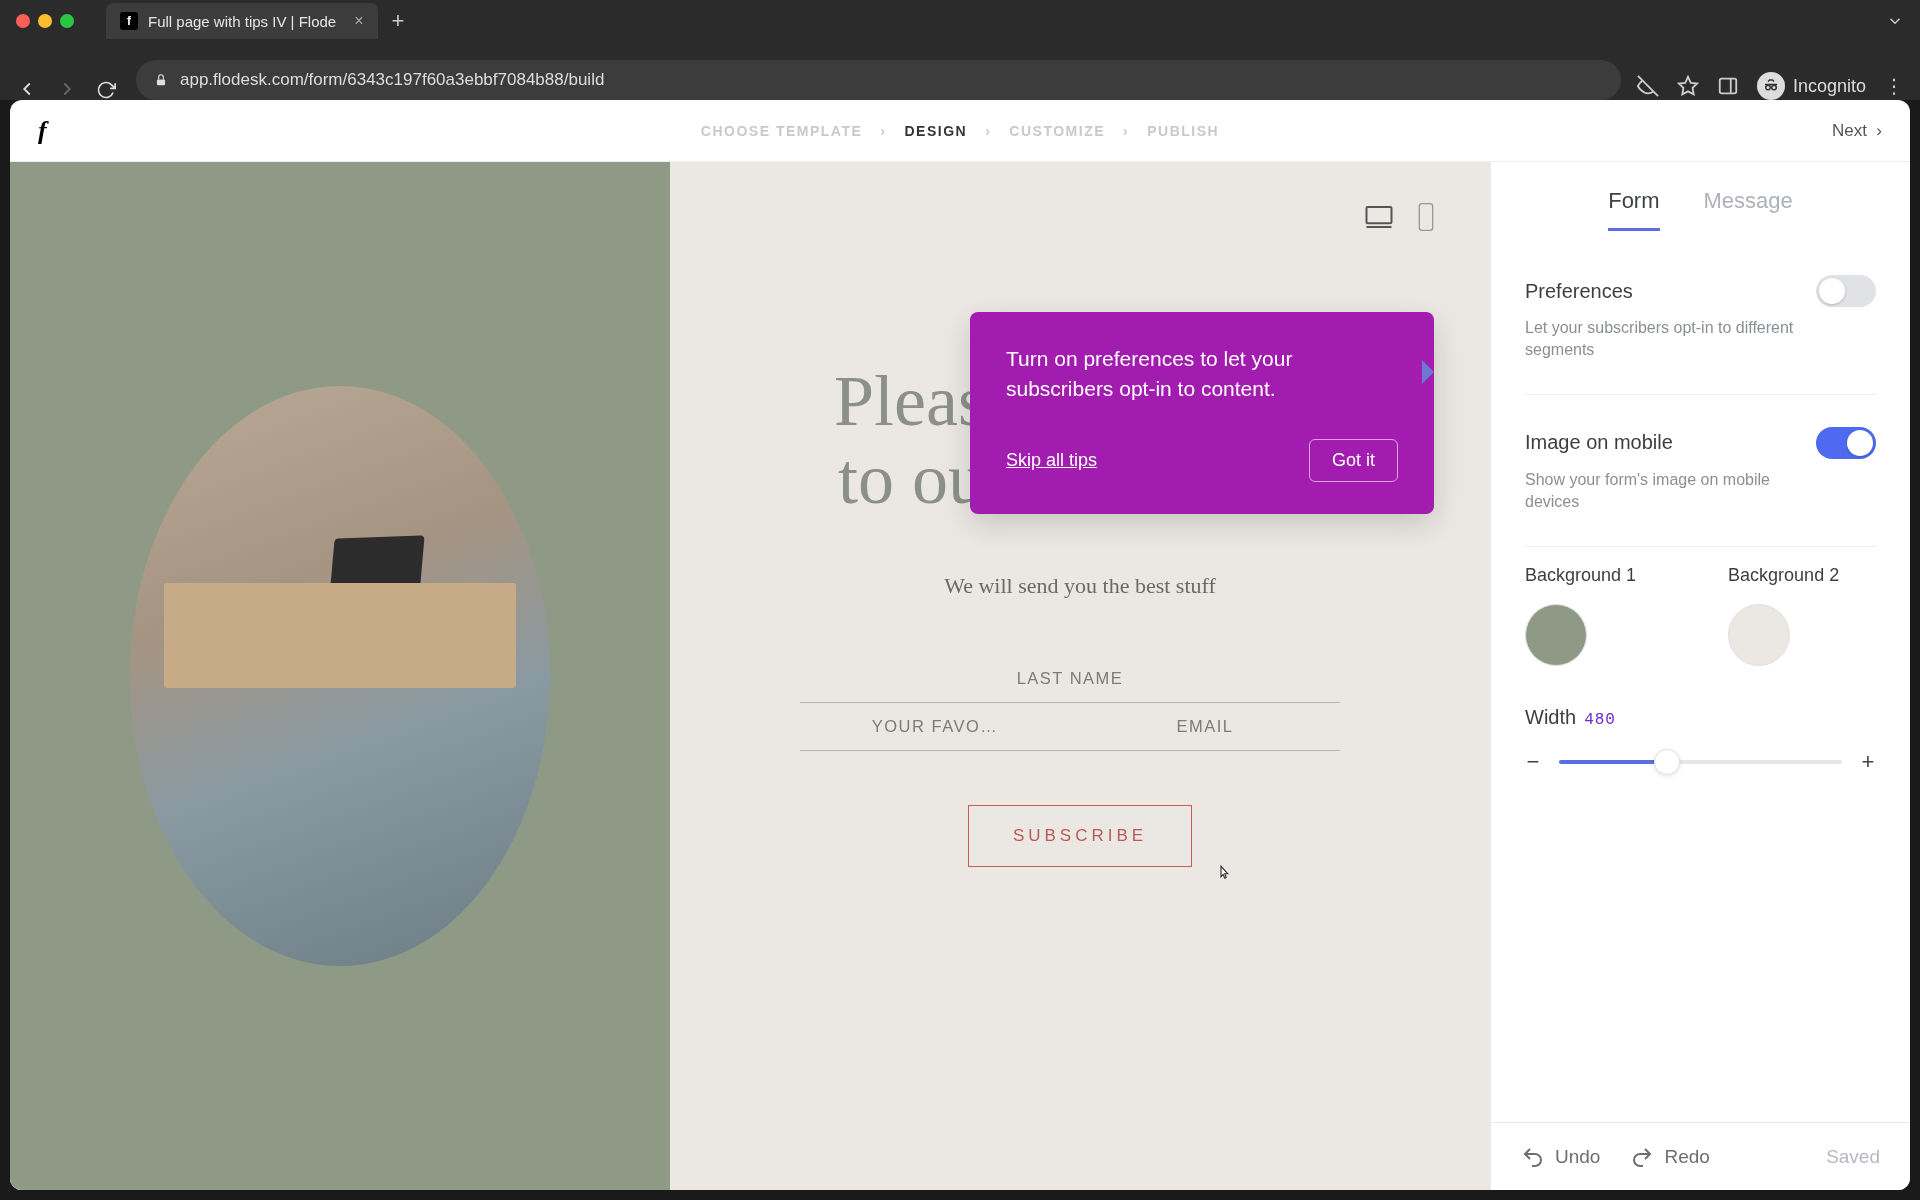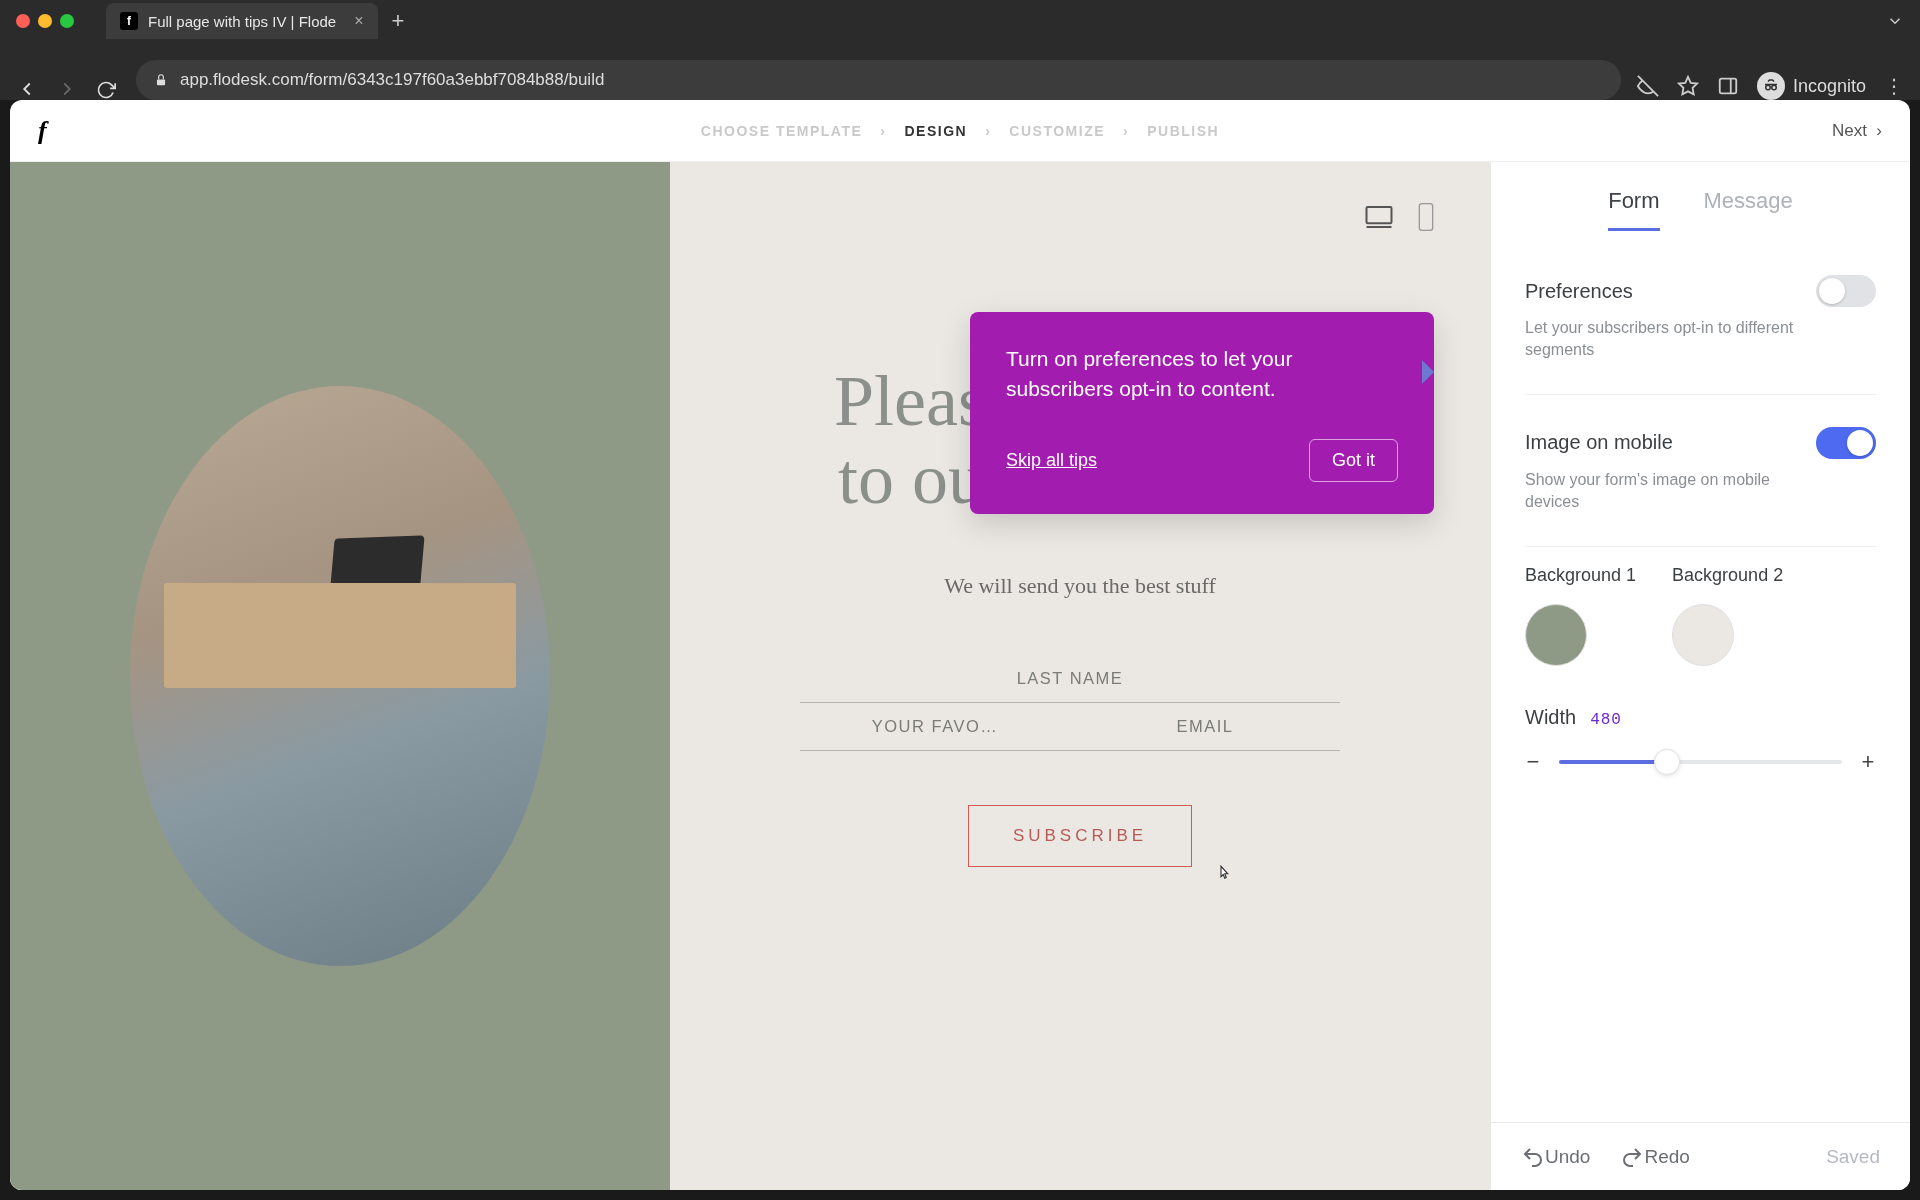--- a/index.html
+++ b/index.html
@@ -75,36 +75,36 @@
 .panel-body { padding: 30px 34px; flex:1; overflow:auto; }
 .setting { padding: 14px 0; }
 .setting-head { display:flex; align-items:center; justify-content:space-between; }
 .setting-title { font-size:20px; color:#3c3f42; }
 .setting-desc { font-size:16px; color:#8b8f93; margin-top:10px; line-height:1.4; max-width:280px; }
 .divider { height:1px; background:#eceef0; margin:18px 0; }
 .toggle { width:60px; height:32px; border-radius:16px; position:relative; background:#e0e2e5; }
 .toggle .knob { width:26px; height:26px; border-radius:50%; background:#fff; position:absolute; top:3px; left:3px; box-shadow:0 1px 3px rgba(0,0,0,0.2); }
 .toggle.on { background:#4e6af0; }
 .toggle.on .knob { left:auto; right:3px; }
-.bg-row { display:flex; gap:36px; margin-top:10px; }
+.bg-row { display:flex; gap:92px; margin-top:10px; }
 .bg-col .lbl { font-size:18px; color:#3c3f42; margin-bottom:18px; }
 .swatch { width:62px; height:62px; border-radius:50%; border:1px solid #e0e0e0; }
 .sw1 { background:#8f9a86; } .sw2 { background:#ebe8e3; }
-.width-row { margin-top:40px; display:flex; align-items:baseline; gap:14px; }
+.width-row { margin-top:40px; display:flex; align-items:baseline; gap:8px; }
 .width-label { font-size:20px; color:#3c3f42; }
 .width-val { font-size:16px; color:#6d28d9; letter-spacing:1px;font-family:Liberation Mono, monospace; }
 .slider-row { display:flex; align-items:center; gap:18px; margin-top:20px; }
 .sbtn { font-size:22px; color:#444; width:16px; text-align:center; }
 .track { flex:1; height:4px; background:#e4e6ea; position:relative; border-radius:2px; }
 .track-fill { position:absolute; left:0; top:0; height:100%; width:38%; background:#5b6ee1; border-radius:2px; }
 .thumb { position:absolute; left:38%; top:50%; width:26px; height:26px; border-radius:50%; background:#fff; border:1px solid #e0e2e6; transform:translate(-50%,-50%); box-shadow:0 1px 4px rgba(0,0,0,0.12); }
 
 
 .bottombar { height:68px; border-top:1px solid #e8e8e8; display:flex; align-items:center; padding:0 30px; gap:30px; color:#6b6f74; font-size:19px; }
-.bbtn { display:flex; align-items:center; }
+.bbtn { display:flex; align-items:center; gap:10px; }
 .saved { margin-left:auto; color:#b6bac0; }
 .ic { display:inline-block; }
 svg { display:block; }
 </style>
 </head>
 <body>
 
 <div class="browser-chrome">
   <div class="titlebar">
     <div class="traffic">

